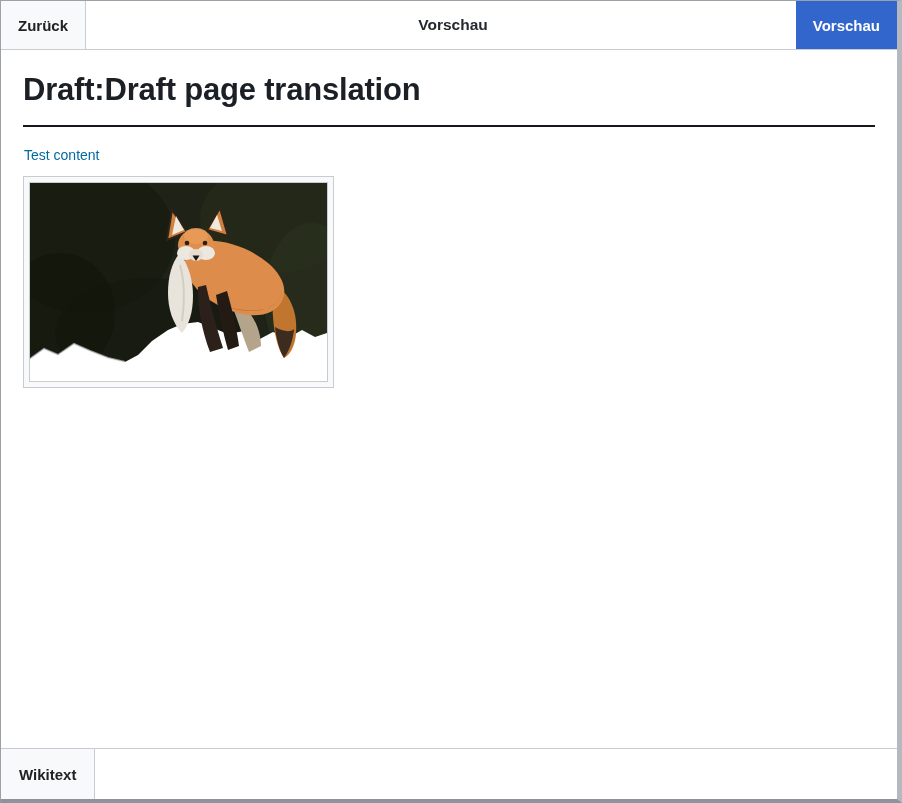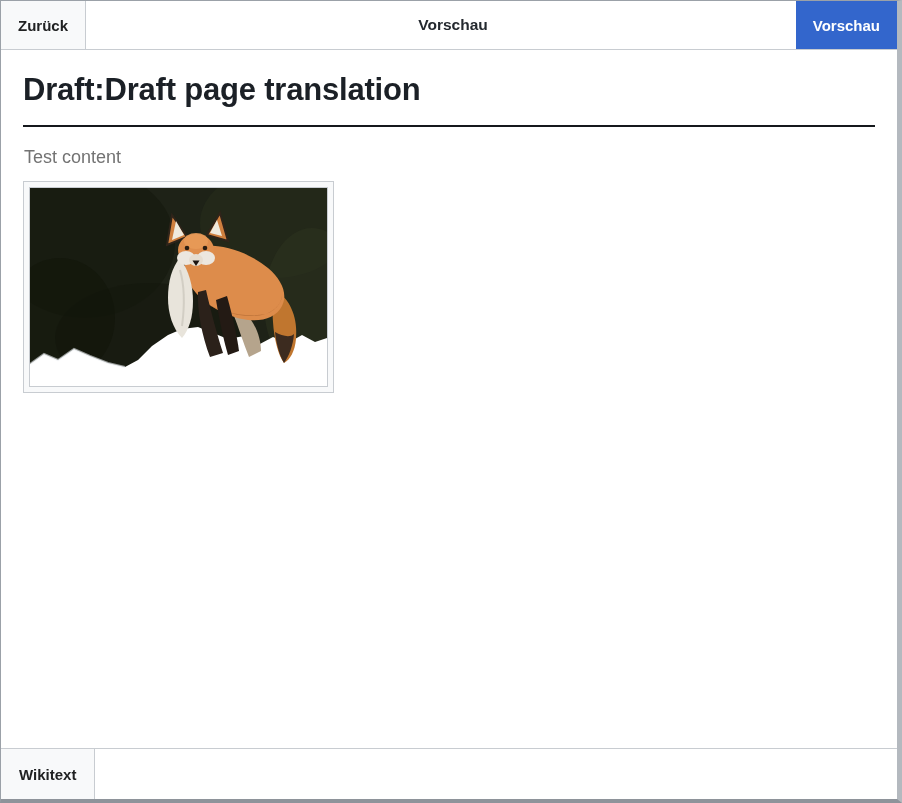--- a/index.html
+++ b/index.html
@@ -68,22 +68,22 @@
     margin: 0;
     font-size: 31px;
     line-height: 1.25;
     font-weight: 700;
     color: #1b2026;
     letter-spacing: -0.2px;
     padding-bottom: 15px;
     border-bottom: 2px solid #15181c;
   }
   .body-paragraph {
-    font-size: 18px;
-    color: #737373;
+    font-size: 14px;
+    color: #0369a1;
     margin: 20px 0 13px 1px;
   }
   .thumb-frame {
     display: inline-block;
     background: #f8f9fa;
     border: 1px solid #c8ccd1;
     padding: 5px;
     line-height: 0;
   }
   .thumb-inner {

